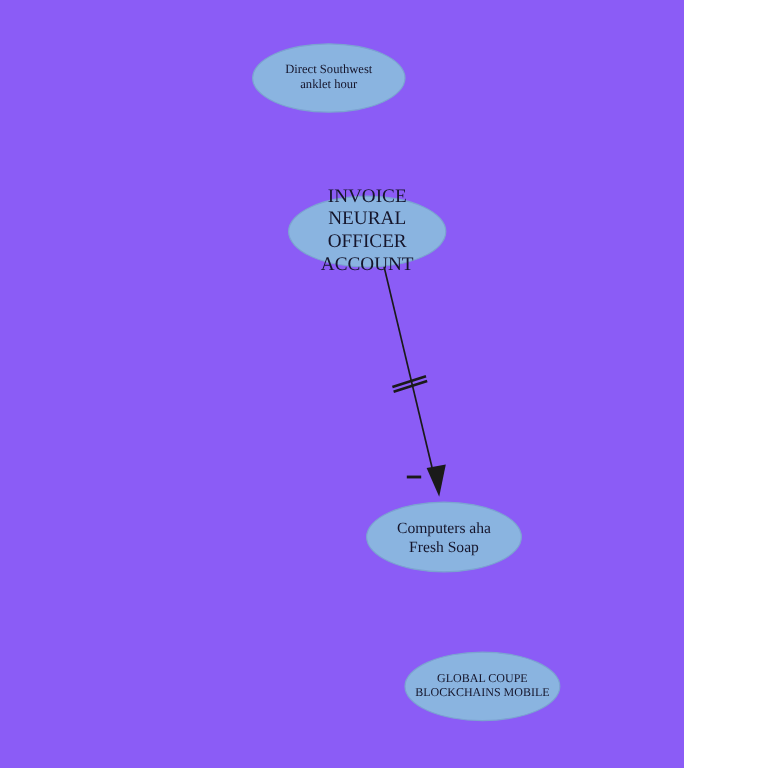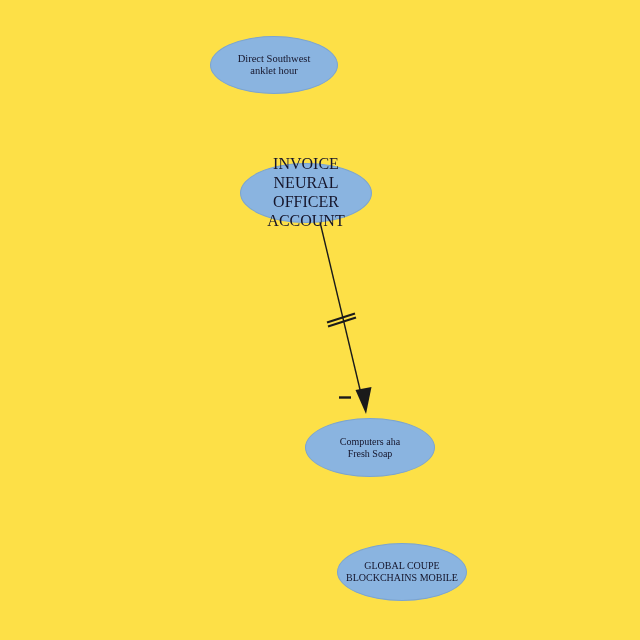--- a/index.html
+++ b/index.html
@@ -8,23 +8,23 @@
     background: #ffffff;
   }
   body {
     width: 640px;
     height: 640px;
     overflow: hidden;
     font-family: "Liberation Serif", "DejaVu Serif", serif;
   }
   #canvas {
     position: relative;
-    width: 640px;
+    width: 570px;
     height: 640px;
-    background: #fde047;
+    background: #8b5cf6;
   }
   #edge-layer {
     position: absolute;
     left: 0;
     top: 0;
     width: 640px;
     height: 640px;
   }
   .node {
     position: absolute;
@@ -63,21 +63,21 @@
   #node-invoice-neural-officer-account .node-label {
     font-size: 16px;
   }
   #node-computers-aha-fresh-soap {
     left: 305px;
     top: 418px;
     width: 130px;
     height: 59px;
   }
   #node-computers-aha-fresh-soap .node-label {
-    font-size: 10px;
+    font-size: 13px;
   }
   #node-global-coupe-blockchains-mobile {
     left: 337px;
     top: 543px;
     width: 130px;
     height: 58px;
   }
   #node-global-coupe-blockchains-mobile .node-label {
     font-size: 10px;
   }

